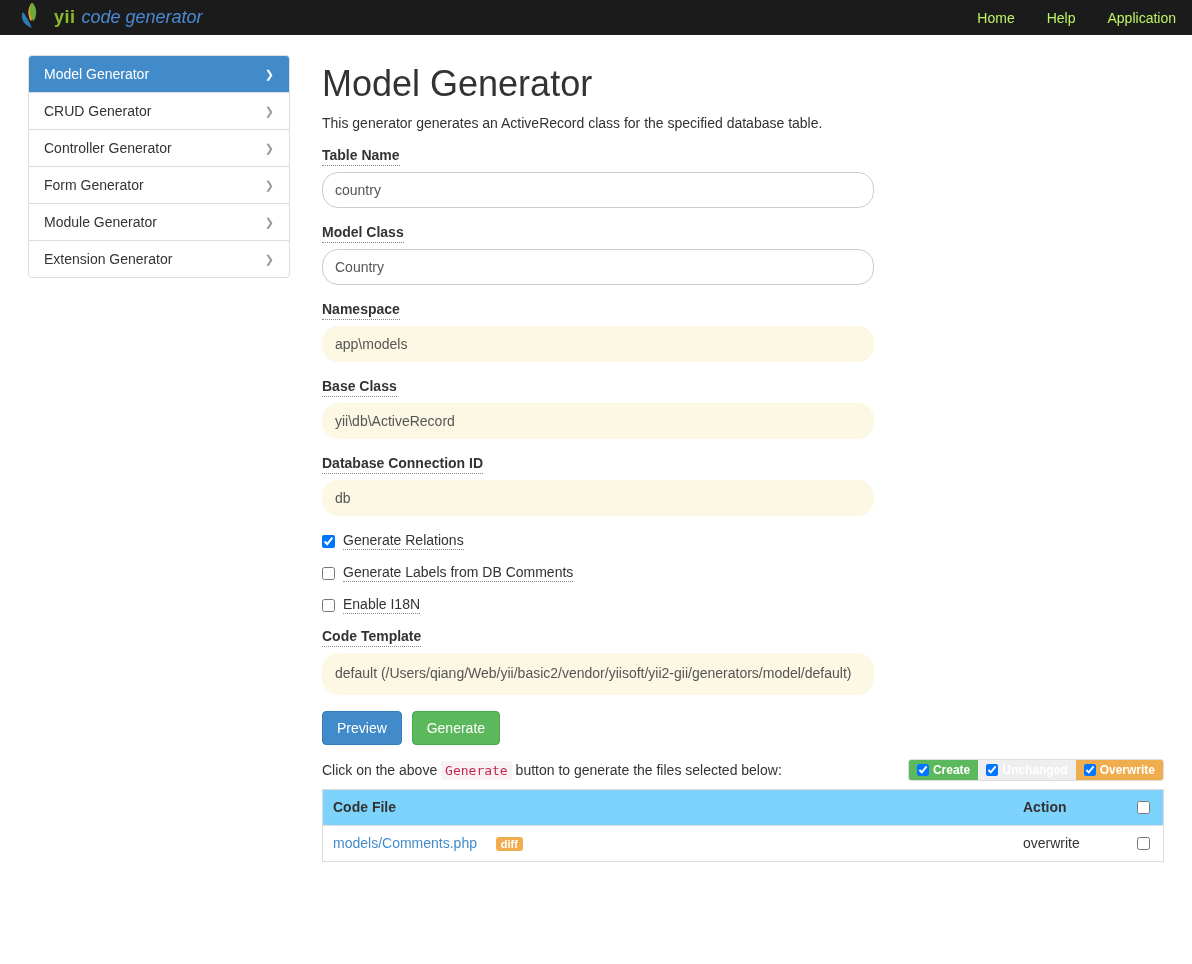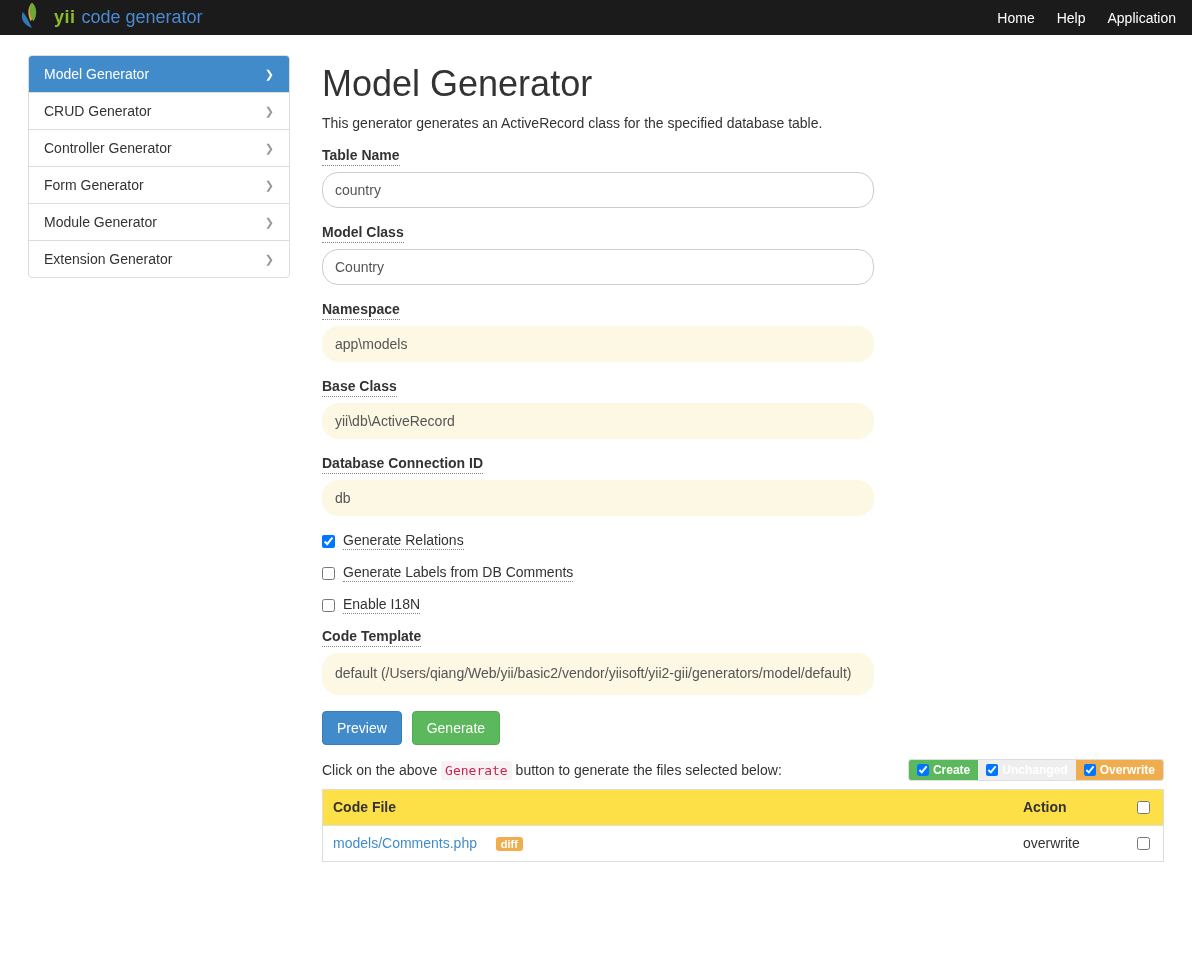--- a/index.html
+++ b/index.html
@@ -2,23 +2,23 @@
 <html><head>
 <meta charset="utf-8">
 <style>
   * { box-sizing: border-box; }
   body { margin:0; font-family: "Helvetica Neue", Helvetica, Arial, sans-serif; font-size:14px; color:#333; background:#fff; }
   
   .navbar { background:#1b1b1b; height:35px; display:flex; align-items:center; padding:0 16px; }
   .navbar .brand { display:flex; align-items:center; }
   .navbar .brand svg { width:32px; height:32px; }
   .navbar .brand .yii { font-size:18px; font-weight:bold; color:#8bbb2b; margin-left:6px; letter-spacing:0.5px;}
-  .navbar .brand .cg { font-size:18px; color:#4b8ad1; margin-left:6px; }
+  .navbar .brand .cg { font-size:18px; color:#4b8ad1; margin-left:6px;font-style:italic; }
   .navbar .spacer { flex:1; }
-  .navbar a.navlink { color:#ffffff; text-decoration:none; margin-left:22px; font-size:14px; }
+  .navbar a.navlink { color:#bef264; text-decoration:none; margin-left:32px; font-size:14px; }
   
   .container { max-width:1164px; margin:0 auto; padding:20px 14px; display:flex; }
   .sidebar { width:262px; margin-right:32px; }
   .main { flex:1; }
   
   .list-group { border:1px solid #ddd; border-radius:4px; overflow:hidden; background:#fff; }
   .list-group-item { display:flex; align-items:center; justify-content:space-between; padding:10px 15px; border-top:1px solid #ddd; cursor:pointer; font-size:14px; color:#333; }
   .list-group-item:first-child { border-top:0; }
   .list-group-item.active { background:#428bca; color:#fff; border-color:#428bca; }
   .list-group-item .chev { font-size:11px; color:#999; }
@@ -42,21 +42,21 @@
   .hint { margin:14px 0 8px; font-size:14px; display:flex; align-items:center; justify-content:space-between; flex-wrap:wrap; gap:8px;}
   .hint code { background:#f9f2f4; color:#c7254e; padding:2px 4px; border-radius:3px; font-size:13px; font-family: Menlo, Monaco, Consolas, monospace; }
   .legend { display:flex; border:1px solid #ddd; border-radius:3px; overflow:hidden; }
   .legend .lg { display:flex; align-items:center; padding:3px 8px; font-size:12px; font-weight:bold; color:#fff; }
   .legend .lg input[type=checkbox] { margin:0 4px 0 0; width:12px; height:12px; }
   .lg-create { background:#5cb85c; }
   .lg-unchanged { background:#eee; color:#333; }
   .lg-overwrite { background:#f0ad4e; }
   table.files { width:100%; border-collapse:collapse; border:1px solid #ddd; }
   table.files th, table.files td { padding:8px 10px; text-align:left; font-size:14px; border-top:1px solid #ddd; }
-  table.files thead th { background:#fde047; font-weight:bold; }
+  table.files thead th { background:#7dd3fc; font-weight:bold; }
   table.files thead tr th:last-child, table.files tbody tr td:last-child { width:34px; text-align:center; }
   table.files thead tr th:nth-child(2), table.files tbody tr td:nth-child(2){ width:110px; }
   table.files a { color:#428bca; text-decoration:none; }
   .diff-badge { display:inline-block; background:#f0ad4e; color:#fff; font-size:11px; font-weight:bold; border-radius:3px; padding:1px 5px; margin-left:15px; vertical-align:middle;}
 </style>
 </head>
 <body>
 
 <div class="navbar">
   <div class="brand">

